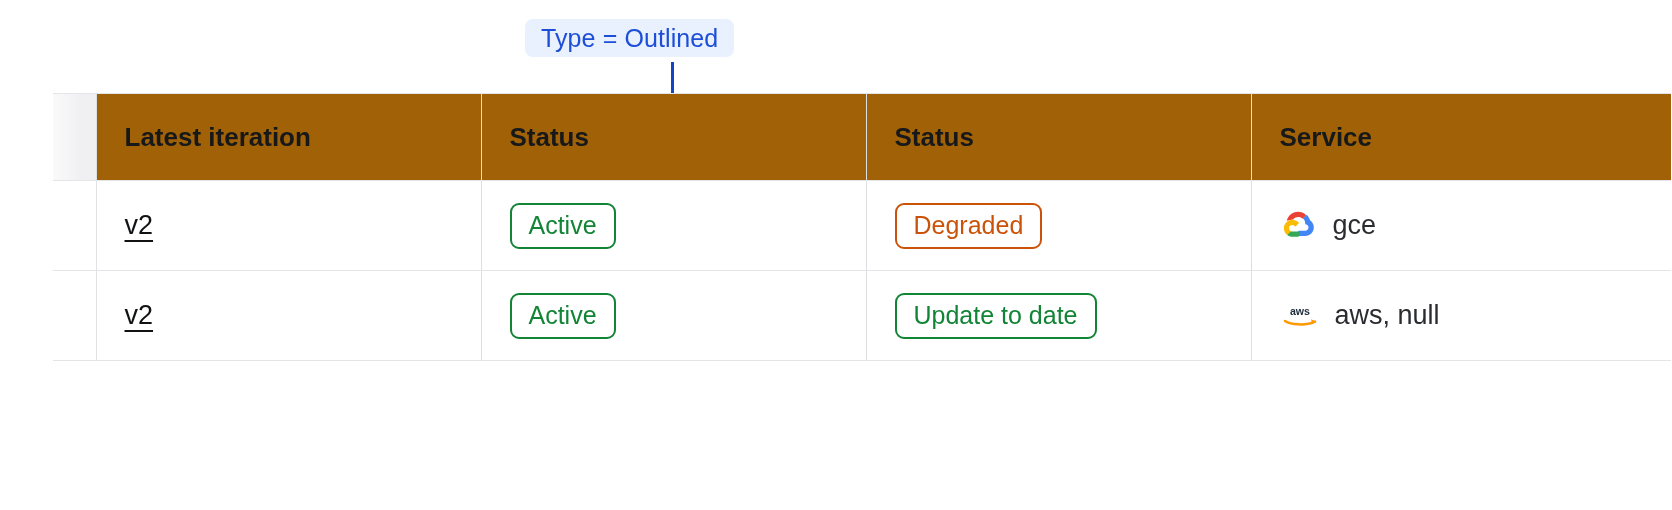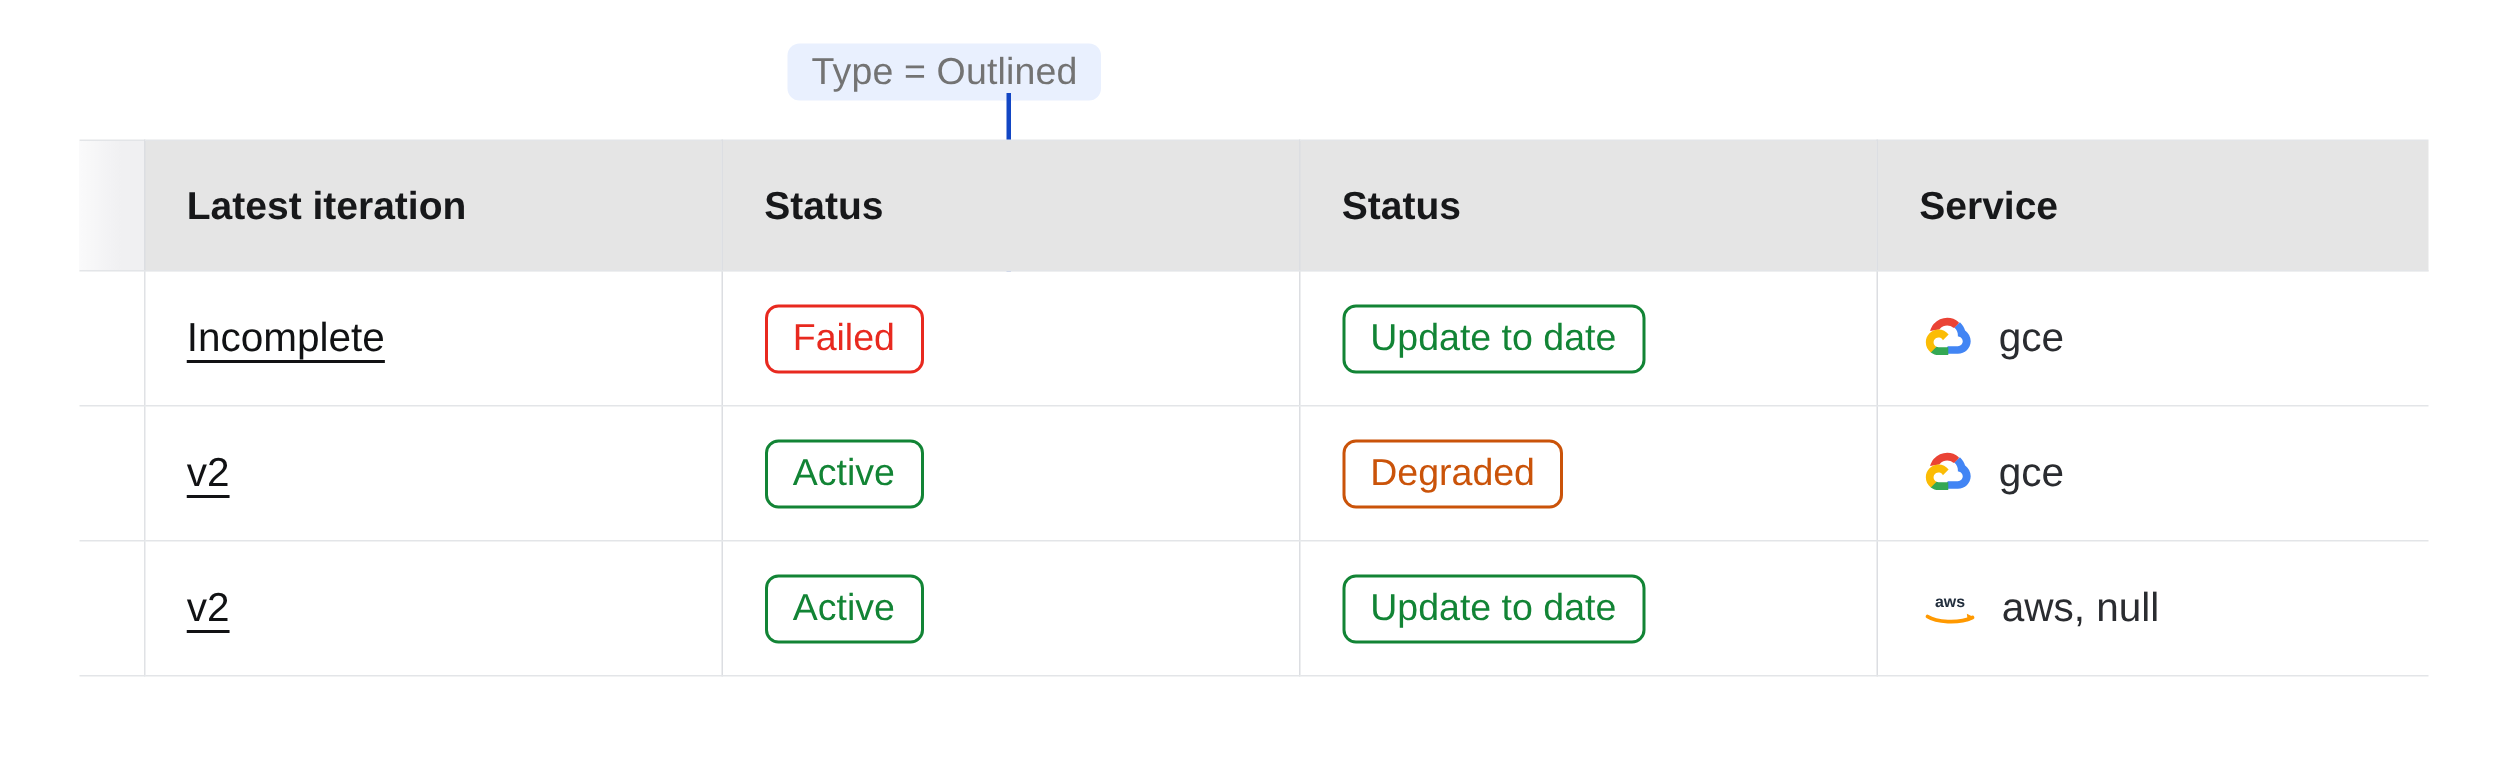--- a/index.html
+++ b/index.html
@@ -13,27 +13,27 @@
     width: 1672px;
     height: 510px;
     overflow: hidden;
     background: #ffffff;
   }
 
   
   .annotation-badge {
     position: absolute;
     left: 525px;
-    top: 29px;
+    top: 19px;
     height: 38px;
     padding: 0 16px;
     display: flex;
     align-items: center;
     background: #e9f0fe;
-    color: #737373;
+    color: #1d4ed8;
     border-radius: 8px;
     font-size: 25px;
     font-weight: 400;
     letter-spacing: 0.1px;
     white-space: nowrap;
   }
   .annotation-line {
     position: absolute;
     left: 671px;
     top: 62px;
@@ -68,42 +68,42 @@
     border-right: 1px solid #dcdee2;
     border-bottom: 1px solid #e3e5e8;
     text-align: left;
     vertical-align: middle;
     padding: 0 28px;
   }
   table.data-table th:last-child,
   table.data-table td:last-child { border-right: none; }
 
   thead th {
-    background: #e5e5e5;
+    background: #a16207;
     height: 87px;
     font-size: 26px;
     font-weight: 700;
     color: #17181a;
     border-bottom: 1px solid #d8dadd;
     border-top: 1px solid #e3e5e8;
   }
   thead th.col-spacer {
     background: linear-gradient(to right, #fafafb 0%, #f0f0f2 65%);
     border-right: 1px solid #dcdee2;
     padding: 0;
   }
   tbody td { height: 90px; background: #ffffff; font-size: 26px; color: #17181a; }
   tbody td.col-spacer { padding: 0; border-right: 1px solid #e0e2e5; }
 
   
   .w-spacer  { width: 43px; }
   .w-iter    { width: 385px; }
   .w-status  { width: 385px; margin-top: 35px; }
   .w-parents { width: 385px; }
-  .w-service { width: 368px; }
+  .w-service { width: 420px; }
 
   
   .iteration-link {
     font-size: 27px;
     color: #111214;
     text-decoration: underline;
     text-underline-offset: 6px;
     text-decoration-thickness: 2px;
     cursor: pointer;
   }
@@ -149,30 +149,31 @@
         <tr>
           <th class="col-spacer w-spacer"></th>
           <th class="w-iter">Latest iteration</th>
           <th class="w-status">Status</th>
           <th class="w-parents">Status</th>
           <th class="w-service">Service</th>
         </tr>
       </thead>
       <tbody>
 
+
         <tr>
           <td class="col-spacer w-spacer"></td>
           <td class="w-iter">
-            <span class="iteration-link">Incomplete</span>
+            <span class="iteration-link">v2</span>
           </td>
           <td class="w-status">
-            <span class="chip red">Failed</span>
+            <span class="chip green">Active</span>
           </td>
           <td class="w-parents">
-            <span class="chip green">Update to date</span>
+            <span class="chip orange">Degraded</span>
           </td>
           <td class="w-service">
             <div class="service-cell">
               <svg class="cloud-icon" viewBox="0 0 48 48">
                 <path d="M29.2 14.5l3.3-3.3.2-1.4c-6-5.5-15.6-4.9-21 1.4-1.5 1.7-2.6 3.9-3.2 6l1.2-.2 6.6-1.1.5-.5c2.9-3.2 7.9-3.6 11.2-.9h1.2z" fill="#ea4335"></path>
                 <path d="M38.1 17.2c-.8-2.8-2.3-5.3-4.5-7.3l-4.6 4.6c1.9 1.6 3 4 2.9 6.5v.8c2.3 0 4.1 1.9 4.1 4.1s-1.9 4.1-4.1 4.1h-8.3l-.8.8v4.9l.8.8h8.3c5.9 0 10.7-4.7 10.8-10.6 0-3.6-1.8-7-4.6-9.1z" fill="#4285f4"></path>
                 <path d="M15.6 37.5h8.2v-6.6h-8.2c-.6 0-1.2-.1-1.7-.4l-1.2.4-3.3 3.3-.3 1.1c1.8 1.4 4.1 2.2 6.5 2.2z" fill="#34a853"></path>
                 <path d="M15.6 16c-5.9 0-10.7 4.8-10.7 10.8 0 3.3 1.5 6.5 4.2 8.5l4.8-4.8c-2.1-.9-3-3.3-2.1-5.4.9-2.1 3.3-3 5.4-2.1 1 .4 1.7 1.2 2.1 2.1l4.8-4.8c-2-2.7-5.2-4.3-8.5-4.3z" fill="#fbbc05"></path>
               </svg>
               <span class="service-label">gce</span>
@@ -182,44 +183,20 @@
 
         <tr>
           <td class="col-spacer w-spacer"></td>
           <td class="w-iter">
             <span class="iteration-link">v2</span>
           </td>
           <td class="w-status">
             <span class="chip green">Active</span>
           </td>
           <td class="w-parents">
-            <span class="chip orange">Degraded</span>
-          </td>
-          <td class="w-service">
-            <div class="service-cell">
-              <svg class="cloud-icon" viewBox="0 0 48 48">
-                <path d="M29.2 14.5l3.3-3.3.2-1.4c-6-5.5-15.6-4.9-21 1.4-1.5 1.7-2.6 3.9-3.2 6l1.2-.2 6.6-1.1.5-.5c2.9-3.2 7.9-3.6 11.2-.9h1.2z" fill="#ea4335"></path>
-                <path d="M38.1 17.2c-.8-2.8-2.3-5.3-4.5-7.3l-4.6 4.6c1.9 1.6 3 4 2.9 6.5v.8c2.3 0 4.1 1.9 4.1 4.1s-1.9 4.1-4.1 4.1h-8.3l-.8.8v4.9l.8.8h8.3c5.9 0 10.7-4.7 10.8-10.6 0-3.6-1.8-7-4.6-9.1z" fill="#4285f4"></path>
-                <path d="M15.6 37.5h8.2v-6.6h-8.2c-.6 0-1.2-.1-1.7-.4l-1.2.4-3.3 3.3-.3 1.1c1.8 1.4 4.1 2.2 6.5 2.2z" fill="#34a853"></path>
-                <path d="M15.6 16c-5.9 0-10.7 4.8-10.7 10.8 0 3.3 1.5 6.5 4.2 8.5l4.8-4.8c-2.1-.9-3-3.3-2.1-5.4.9-2.1 3.3-3 5.4-2.1 1 .4 1.7 1.2 2.1 2.1l4.8-4.8c-2-2.7-5.2-4.3-8.5-4.3z" fill="#fbbc05"></path>
-              </svg>
-              <span class="service-label">gce</span>
-            </div>
-          </td>
-        </tr>
-
-        <tr>
-          <td class="col-spacer w-spacer"></td>
-          <td class="w-iter">
-            <span class="iteration-link">v2</span>
-          </td>
-          <td class="w-status">
-            <span class="chip green">Active</span>
-          </td>
-          <td class="w-parents">
             <span class="chip green">Update to date</span>
           </td>
           <td class="w-service">
             <div class="service-cell">
               <svg class="aws-icon" viewBox="0 0 64 40">
                 <text x="32" y="18" text-anchor="middle" font-family="Liberation Sans, sans-serif" font-size="17" font-weight="700" fill="#232f3e">aws</text>
                 <path d="M8 28c9 6 33 8 48 1" stroke="#ff9900" stroke-width="4" fill="none" stroke-linecap="round"></path>
                 <path d="M50 25l8 4-7 4z" fill="#ff9900"></path>
               </svg>
               <span class="service-label">aws, null</span>

